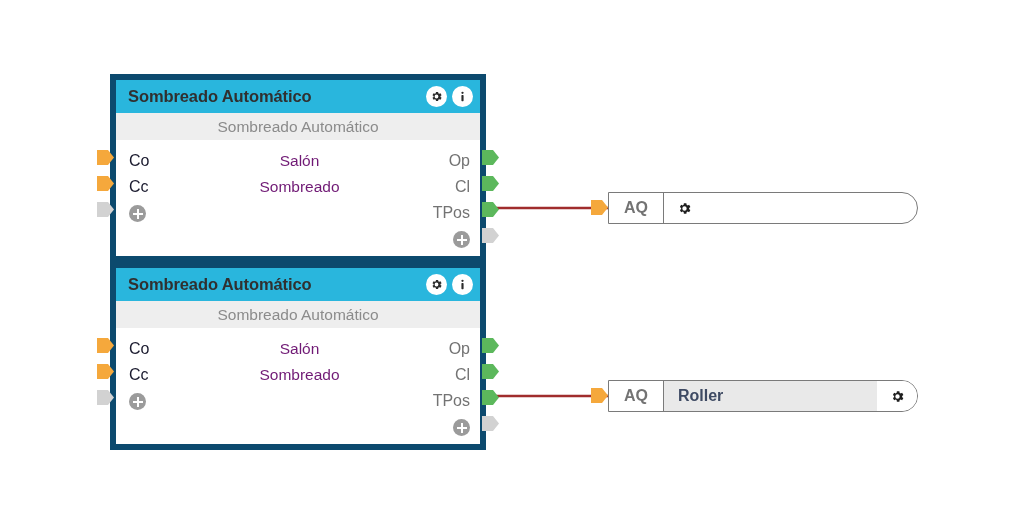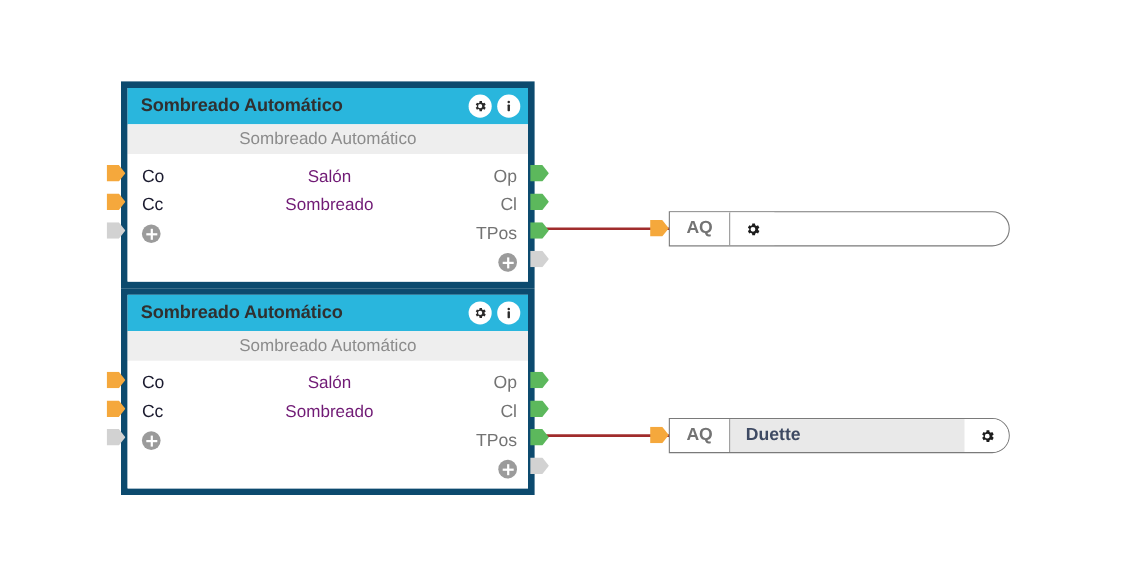--- a/index.html
+++ b/index.html
@@ -412,21 +412,21 @@
   </div>
 
   <div class="device-node" style="left:608px; top:380px; width:310px;">
     <div class="dn-port">
       <svg width="17" height="15" viewBox="0 0 17 15">
         <path d="M0 0 H11 L17 7.5 L11 15 H0 Z" fill="#f5a83c"></path>
       </svg>
     </div>
     <div class="dn-box" style="width:310px;">
       <div class="dn-aq">AQ</div>
-      <div class="dn-label">Duette</div>
+      <div class="dn-label">Roller</div>
       <div class="dn-gear">
         <svg width="15" height="15" viewBox="0 0 24 24" fill="#1e1e1e">
           <path d="M19.4 13a7.6 7.6 0 0 0 0-2l2-1.5-2-3.4-2.4 1a7.5 7.5 0 0 0-1.7-1l-.3-2.6h-4l-.3 2.6c-.6.2-1.2.6-1.7 1l-2.4-1-2 3.4L6.6 11a7.6 7.6 0 0 0 0 2l-2 1.5 2 3.4 2.4-1c.5.4 1.1.8 1.7 1l.3 2.6h4l.3-2.6c.6-.2 1.2-.6 1.7-1l2.4 1 2-3.4-2-1.5zM12 15.5A3.5 3.5 0 1 1 12 8.5a3.5 3.5 0 0 1 0 7z"></path>
         </svg>
       </div>
     </div>
   </div>
 
 </div>
 

